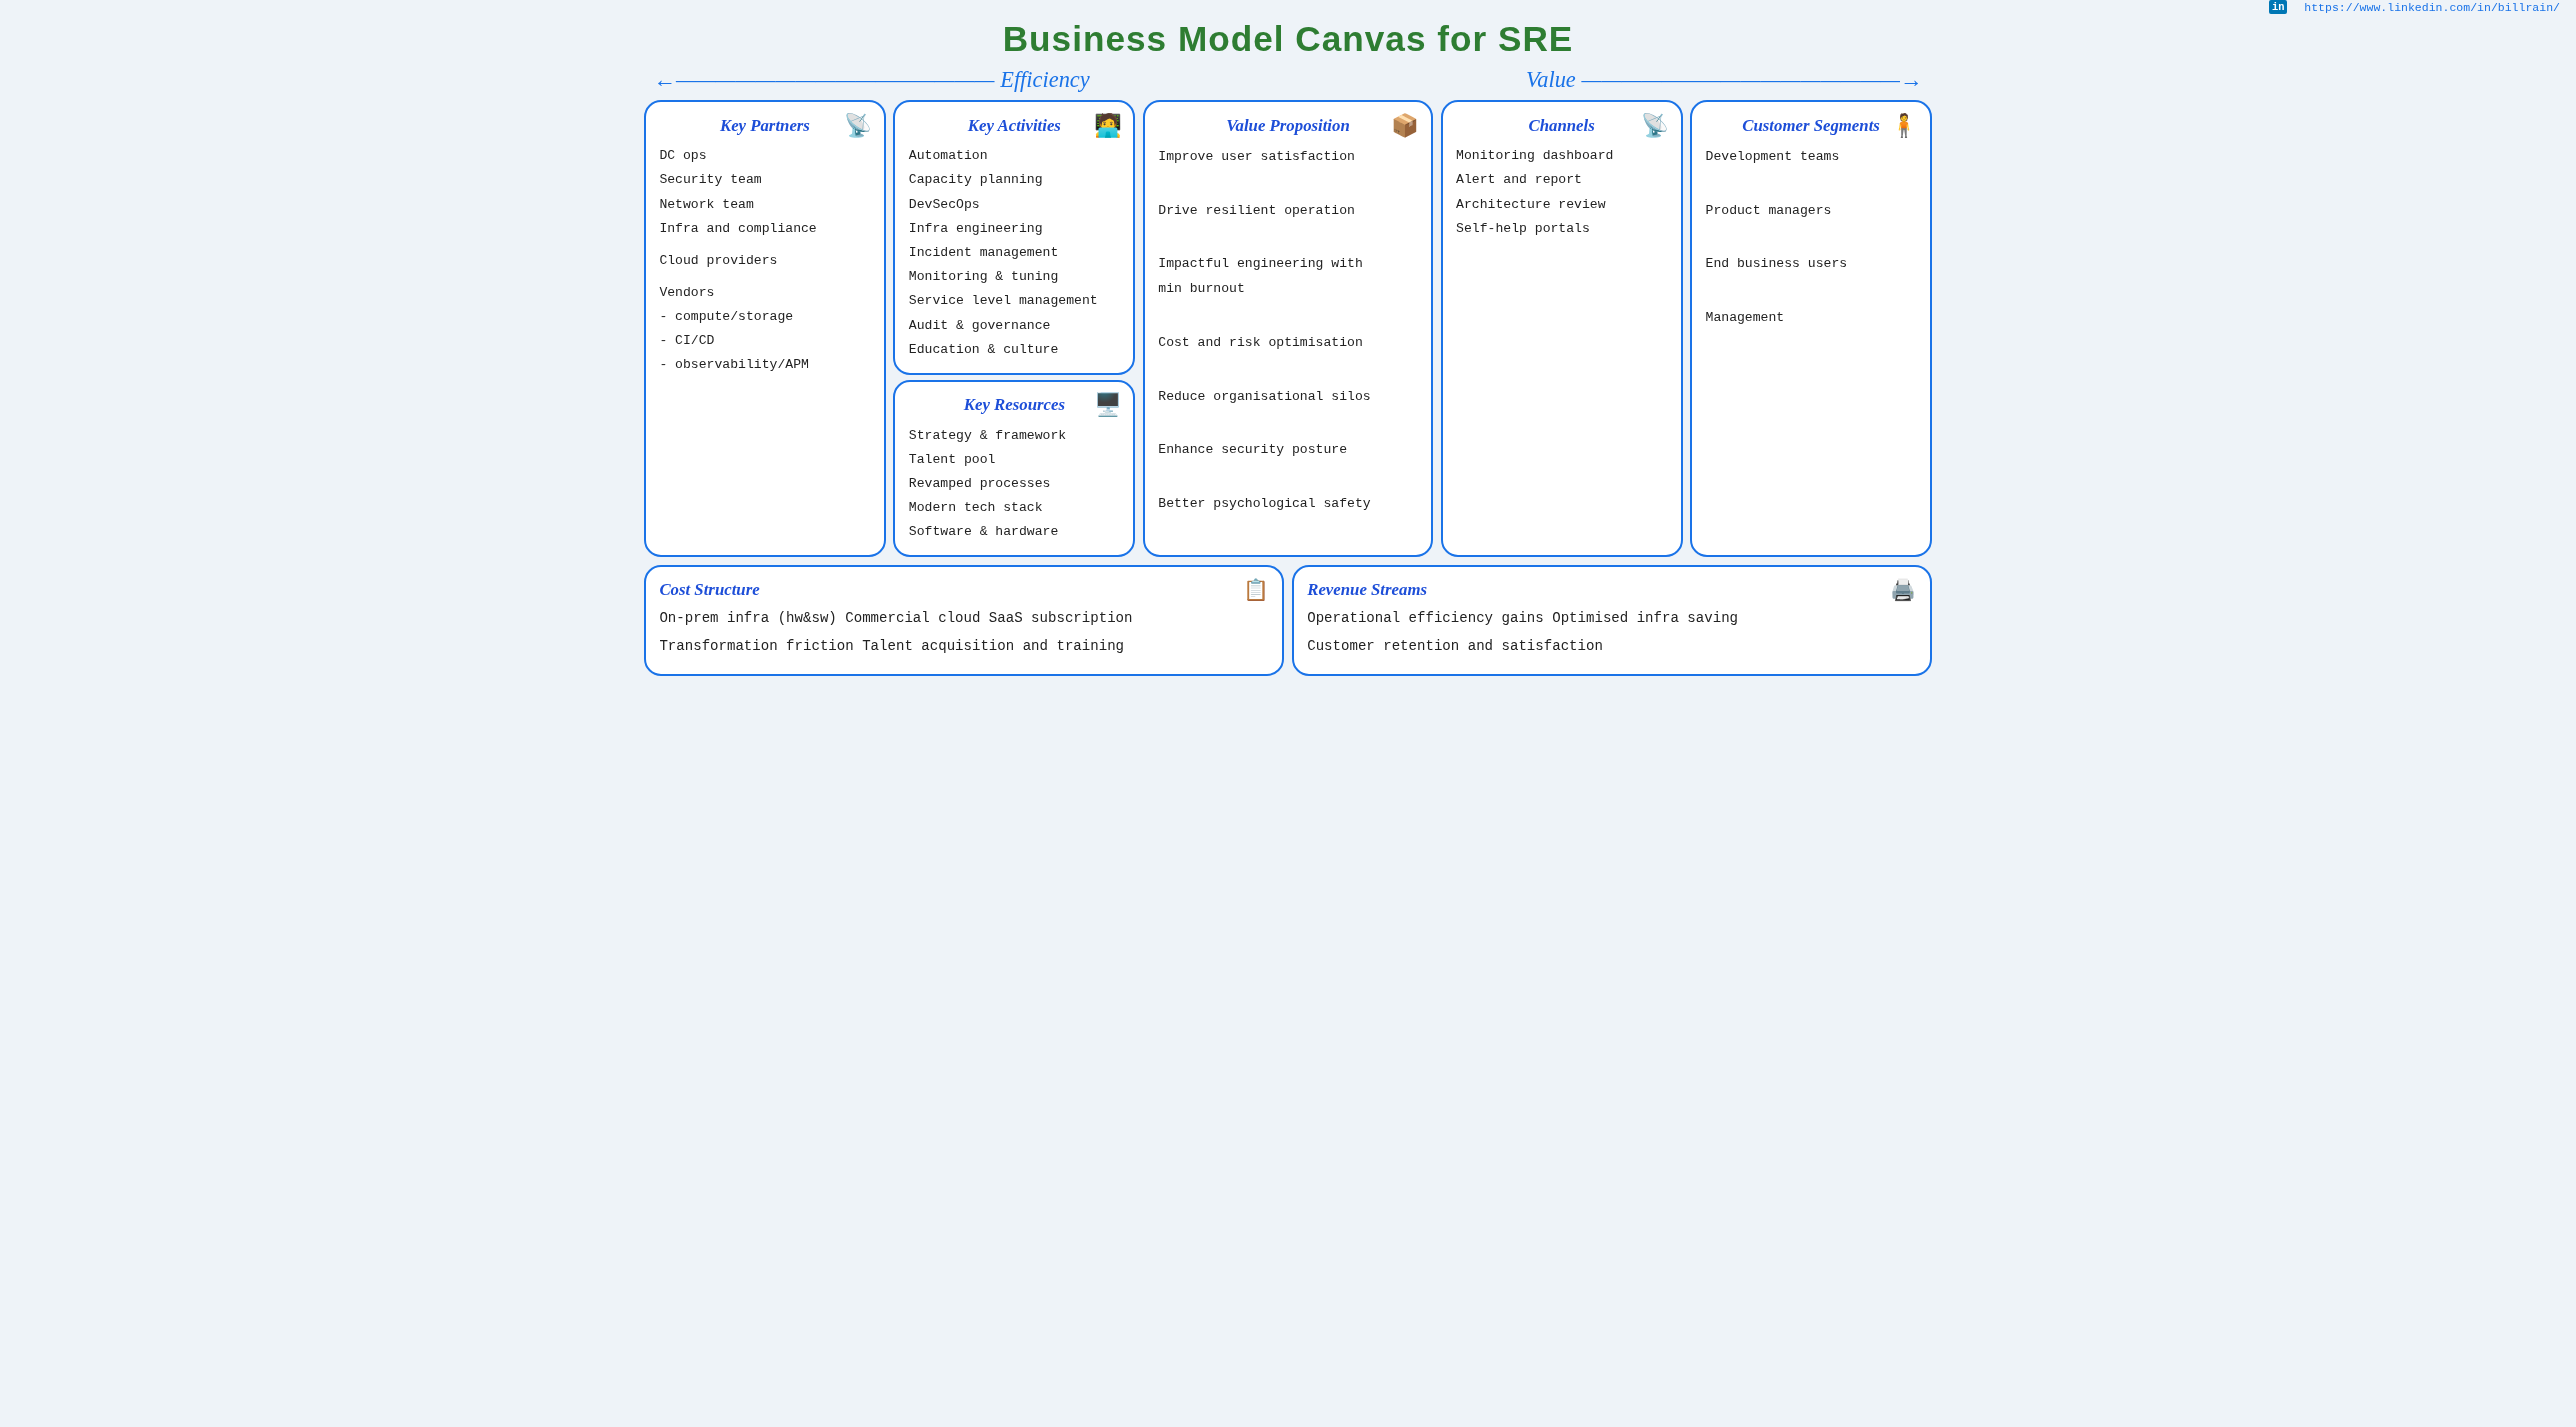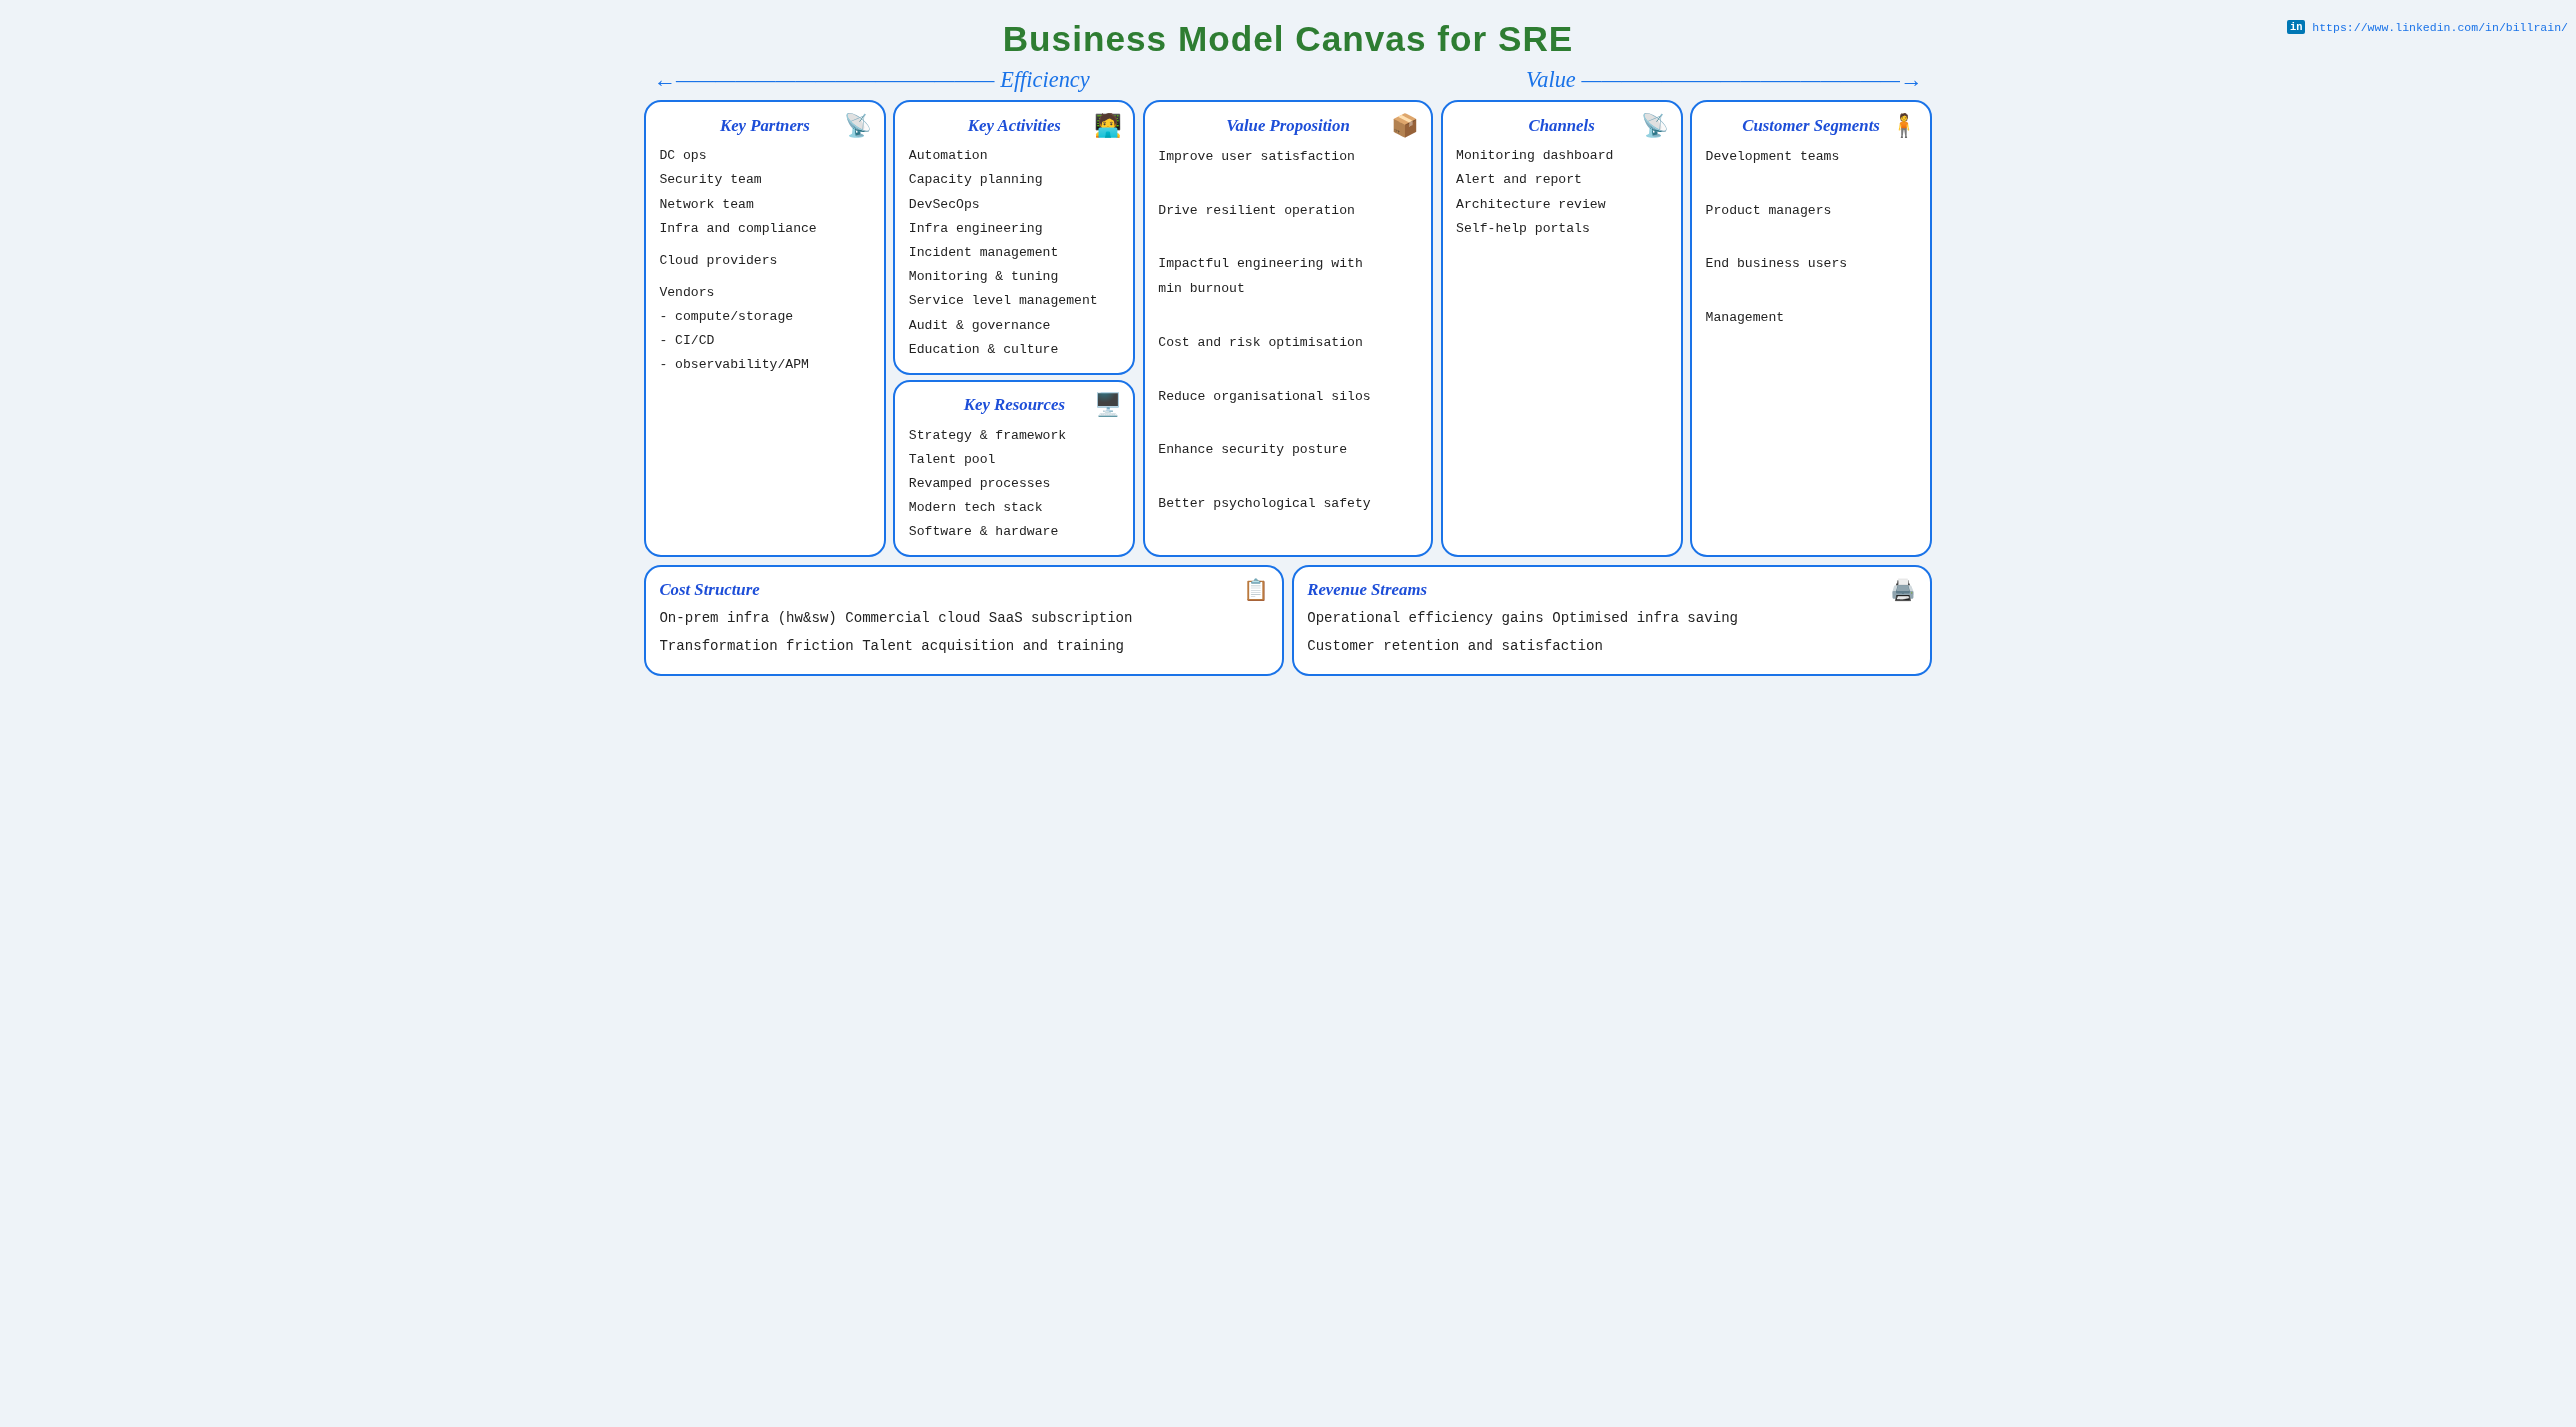--- a/index.html
+++ b/index.html
@@ -18,28 +18,27 @@
       text-align: center;
       font-size: 2.2rem;
       font-family: Liberation Sans, sans-serif;
       color: #2e7d32;
       font-weight: bold;
       margin-bottom: 5.7px;
       letter-spacing: 1px;
     }
     .linkedin-badge {
       position: absolute;
-      right: 8px;
+      right: 16px;
       top: 0;
       font-size: 0.72rem;
       color: #1a73e8;
       display: flex;
       align-items: center;
-      gap: 7px;
-      margin-top: 20px;
+      gap: 17px;
     }
     .linkedin-icon {
       background: #0077b5;
       color: white;
       font-weight: bold;
       font-size: 0.65rem;
       padding: 1px 2.9px;
       border-radius: 1.9px;
     }
     .direction-bar {

